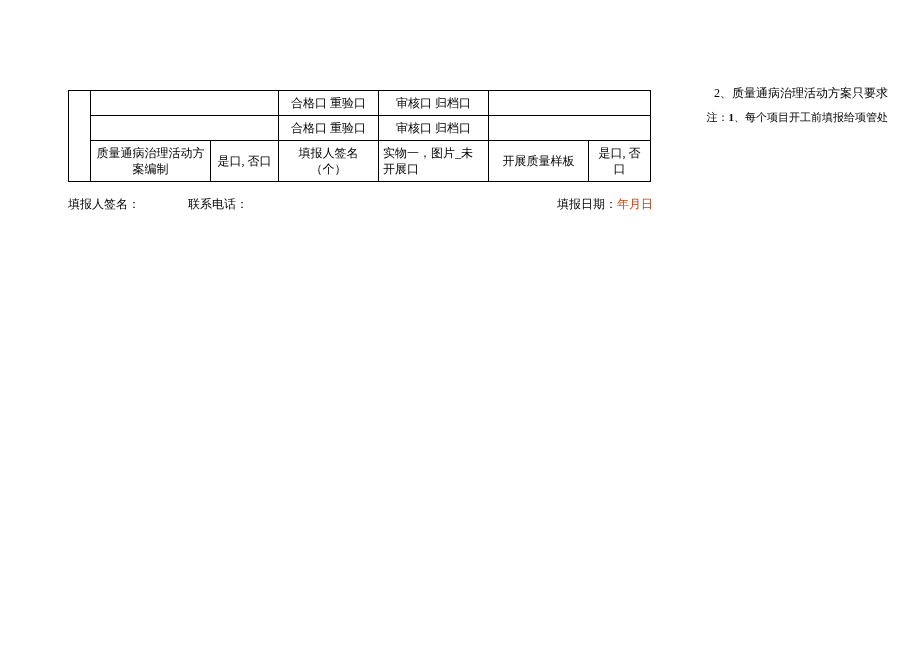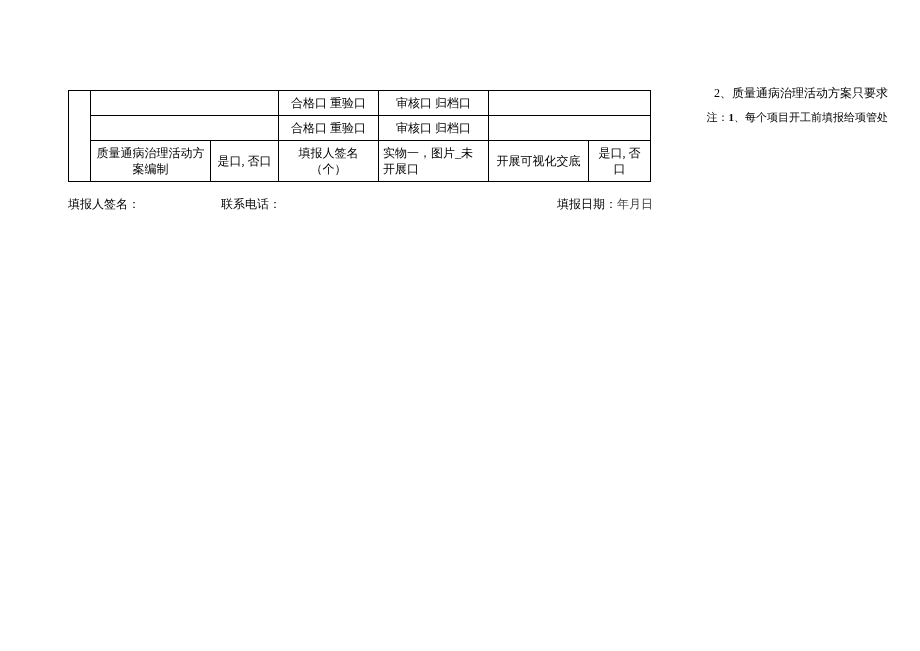--- a/index.html
+++ b/index.html
@@ -60,23 +60,23 @@
     .col4 { width: 110px; }
     .col5 { width: 100px; }
     .col6 { width: 62px; }
     .footer-row {
       margin-top: 14px;
       width: 665px;
       display: flex;
       font-size: 12px;
     }
     .footer-item1 { width: 120px; }
-    .footer-item2 { width: 220px; margin-left: 33px; }
+    .footer-item2 { width: 220px; }
     .footer-item3 { flex: 1; text-align: right; padding-right: 80px; }
-    .red { color: #404040; }
+    .red { color: #c2410c; }
     .bold-num { font-weight: bold; }
   </style>
 </head>
 <body>
 
 <div class="content-wrapper">
 
   <div class="header-overlay">2、质量通病治理活动方案只要求</div>
 
   <div class="note-block">
@@ -107,21 +107,21 @@
       <td colspan="2"></td>
       <td>合格口 重验口</td>
       <td>审核口 归档口</td>
       <td colspan="2"></td>
     </tr>
     <tr>
       <td>质量通病治理活动方案编制</td>
       <td>是口, 否口</td>
       <td>填报人签名（个）</td>
       <td style="text-align:left;">实物一，图片_未开展口</td>
-      <td>开展可视化交底</td>
+      <td>开展质量样板</td>
       <td>是口, 否口</td>
     </tr>
   </tbody>
     </table>
 
   <div class="footer-row">
     <div class="footer-item1">填报人签名：</div>
     <div class="footer-item2">联系电话：</div>
     <div class="footer-item3">
       <span>填报日期：</span><span class="red">年月日</span>

